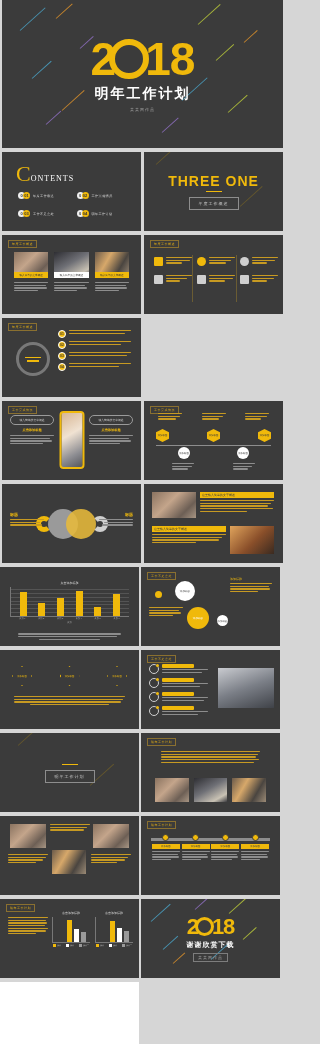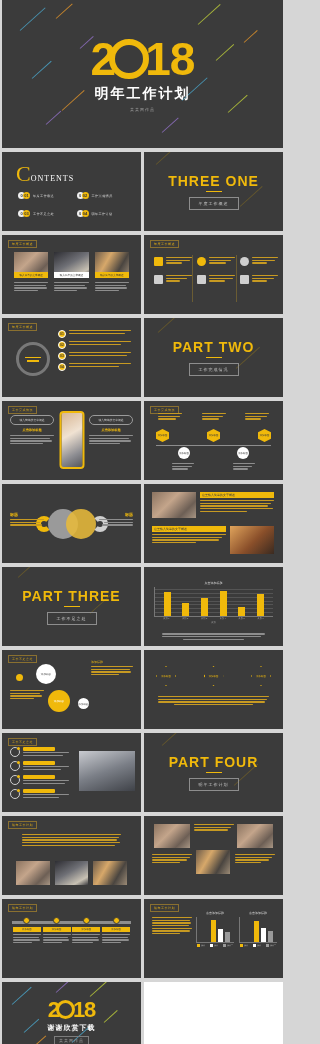--- a/index.html
+++ b/index.html
@@ -396,31 +396,20 @@
       <div class="numrow">
           <span class="numbadge">04</span>
           <span class="lines gold">
             <b style="width:62px"></b>
             <b style="width:50px"></b>
           </span>
         </div>
     </div>
   </div>
 
-  <div class="slide">
-    <div class="streaks">
-      <i style="left:14px;top:14px;width:28px;background:#6a5a2a"></i>
-      <i style="left:92px;top:50px;width:32px;background:#6a5a2a"></i>
-    </div>
-    <div class="part">
-      <div class="part-title">PART TWO</div>
-      <div class="part-rule"></div>
-      <div class="part-sub">工作完成情况</div>
-    </div>
-  </div>
 
   <div class="slide left">
     <div class="tag">工作完成情况</div>
     <div class="phone"></div>
     <div class="sidecol l">
       <div class="pill">输入简单的文字概述</div>
       <div class="side-h">点击添加标题</div>
       <div class="lines">
           <b style="width:100%"></b>
           <b style="width:92%"></b>
@@ -529,31 +518,20 @@
             <b style="width:100%"></b>
             <b style="width:94%"></b>
             <b style="width:90%"></b>
             <b style="width:60%"></b>
           </div>
       </div>
       <div class="photo b5" style="width:44px;height:28px"></div>
     </div>
   </div>
 
-  <div class="slide left">
-    <div class="streaks">
-      <i style="left:16px;top:10px;width:26px;background:#6a5a2a"></i>
-      <i style="left:88px;top:46px;width:34px;background:#6a5a2a"></i>
-    </div>
-    <div class="part">
-      <div class="part-title">PART THREE</div>
-      <div class="part-rule"></div>
-      <div class="part-sub">工作不足之处</div>
-    </div>
-  </div>
 
   <div class="slide">
     <div class="chart">
       <div class="chart-title">点击添加标题</div>
       <div class="plot" id="barplot">
           <div class="gl" style="bottom: 3.75px;"></div>
           <div class="gl" style="bottom: 7.5px;"></div>
           <div class="gl" style="bottom: 11.25px;"></div>
           <div class="gl" style="bottom: 15px;"></div>
           <div class="gl" style="bottom: 18.75px;"></div>
@@ -666,21 +644,20 @@
     </div>
     <div class="photo b4" style="position:absolute;right:6px;top:18px;width:56px;height:40px"></div>
   </div>
 
   <div class="slide">
     <div class="streaks">
       <i style="left:18px;top:12px;width:24px;background:#6a5a2a"></i>
       <i style="left:90px;top:52px;width:32px;background:#6a5a2a"></i>
     </div>
     <div class="part">
-      <div class="part-title">PART FOUR</div>
       <div class="part-rule"></div>
       <div class="part-sub">明年工作计划</div>
     </div>
   </div>
 
   <div class="slide left">
     <div class="tag">明年工作计划</div>
     <div style="position:absolute;left:20px;right:20px;top:18px" class="lines gold">
       <b style="width:100%"></b>
         <b style="width:98%"></b>

